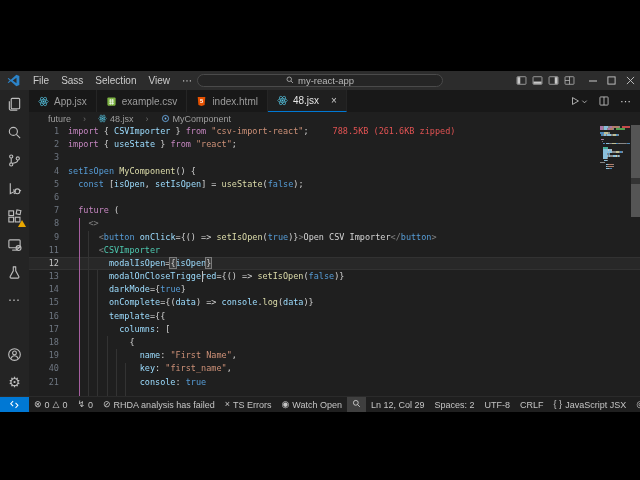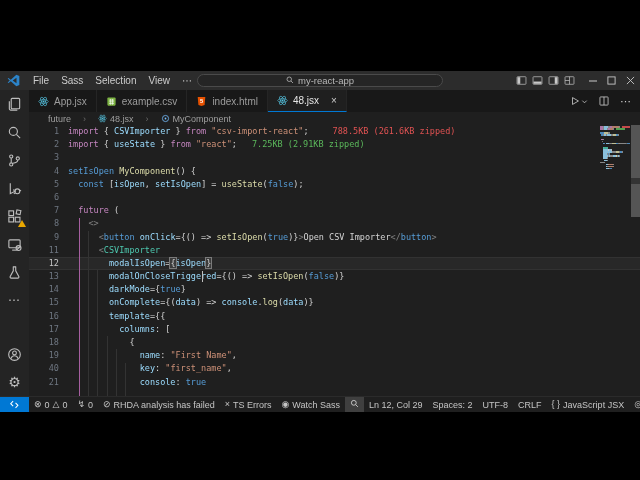--- a/index.html
+++ b/index.html
@@ -307,21 +307,21 @@
               <circle cx="8" cy="8" r="5.5" fill="none" stroke="#75beff" stroke-width="1.4"></circle>
               <circle cx="8" cy="8" r="1.6" fill="#75beff"></circle>
             </svg>
             <span>MyComponent</span>
           </span>
         </div>
 
       <div class="codearea">
         <div id="codelines">
             <div class="code-line"><span class="ln">1</span><span class="lc"><span class="tk-k">import </span><span class="tk-w">{ </span><span class="tk-v">CSVImporter</span><span class="tk-w"> } </span><span class="tk-k">from </span><span class="tk-s">"csv-import-react"</span><span class="tk-w">;</span></span><span class="hint-red">788.5KB (261.6KB zipped)</span></div>
-            <div class="code-line"><span class="ln">2</span><span class="lc"><span class="tk-k">import </span><span class="tk-w">{ </span><span class="tk-v">useState</span><span class="tk-w"> } </span><span class="tk-k">from </span><span class="tk-s">"react"</span><span class="tk-w">;</span></span><span class="hint-green">7.25KB (2.91KB zipped)</span></div>
+            <div class="code-line"><span class="ln">2</span><span class="lc"><span class="tk-k">import </span><span class="tk-w">{ </span><span class="tk-v">useState</span><span class="tk-w"> } </span><span class="tk-k">from </span><span class="tk-s">"react"</span><span class="tk-w">;</span></span></div>
             <div class="code-line"><span class="ln">3</span><span class="lc"></span></div>
             <div class="code-line"><span class="ln">4</span><span class="lc"><span class="tk-b">setIsOpen </span><span class="tk-f">MyComponent</span><span class="tk-w">() {</span></span></div>
             <div class="code-line"><span class="ln">5</span><span class="lc"><span class="tk-w">  </span><span class="tk-b">const</span><span class="tk-w"> [</span><span class="tk-v">isOpen</span><span class="tk-w">, </span><span class="tk-v">setIsOpen</span><span class="tk-w">] = </span><span class="tk-f">useState</span><span class="tk-w">(</span><span class="tk-b">false</span><span class="tk-w">);</span></span></div>
             <div class="code-line"><span class="ln">6</span><span class="lc"></span></div>
             <div class="code-line"><span class="ln">7</span><span class="lc"><span class="tk-w">  </span><span class="tk-k">future</span><span class="tk-w"> (</span></span></div>
             <div class="code-line"><span class="ln">8</span><span class="lc"><span class="tk-w">    </span><span class="tk-g">&lt;&gt;</span></span></div>
             <div class="code-line"><span class="ln">9</span><span class="lc"><span class="tk-w">      </span><span class="tk-g">&lt;</span><span class="tk-b">button</span><span class="tk-w"> </span><span class="tk-v">onClick</span><span class="tk-w">={() =&gt; </span><span class="tk-f">setIsOpen</span><span class="tk-w">(</span><span class="tk-b">true</span><span class="tk-w">)}</span><span class="tk-g">&gt;</span><span class="tk-w">Open CSV Importer</span><span class="tk-g">&lt;/</span><span class="tk-b">button</span><span class="tk-g">&gt;</span></span></div>
             <div class="code-line"><span class="ln">11</span><span class="lc"><span class="tk-w">      </span><span class="tk-g">&lt;</span><span class="tk-t">CSVImporter</span></span></div>
             <div class="code-line active"><span class="ln">12</span><span class="lc"><span class="tk-w">        </span><span class="tk-v">modalIsOpen</span><span class="tk-w">=</span><span class="tk-m">{</span><span class="tk-v">isOpen</span><span class="tk-m">}</span></span></div>
             <div class="code-line"><span class="ln">13</span><span class="lc"><span class="tk-w">        </span><span class="tk-v">modalOnCloseTriggered</span><span class="tk-w">={() =&gt; </span><span class="tk-f">setIsOpen</span><span class="tk-w">(</span><span class="tk-b">false</span><span class="tk-w">)}</span></span></div>
@@ -516,21 +516,21 @@
         <div class="sb-item">
           <span class="sb-ic">⊘</span>
           <span>RHDA analysis has failed</span>
         </div>
         <div class="sb-item">
           <span class="sb-ic">×</span>
           <span>TS Errors</span>
         </div>
         <div class="sb-item">
           <span class="sb-ic">◉</span>
-          <span>Watch Sass</span>
+          <span>Watch Open</span>
         </div>
         <div class="sb-item highlight">
           <span class="sb-ic"><svg width="9" height="9" viewBox="0 0 16 16" style="display:inline-block">
               <circle cx="6.8" cy="6.8" r="4.3" fill="none" stroke="#d5d5d5" stroke-width="1.5"></circle>
               <path d="M10 10l4 4" stroke="#d5d5d5" stroke-width="1.5"></path>
             </svg></span>
         </div>
       </div>
     <div class="sb-right" id="sb-right">
         <div class="sb-item">

